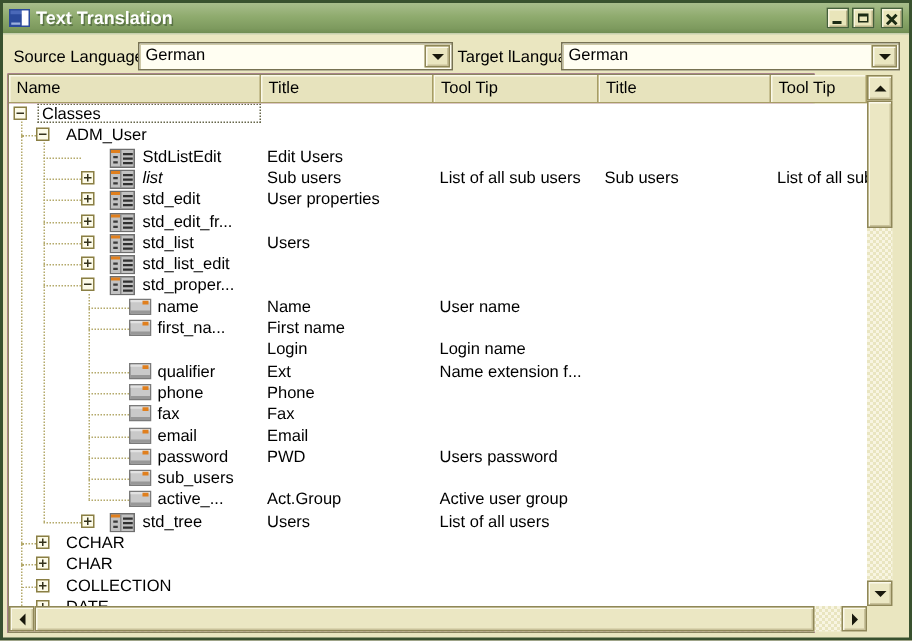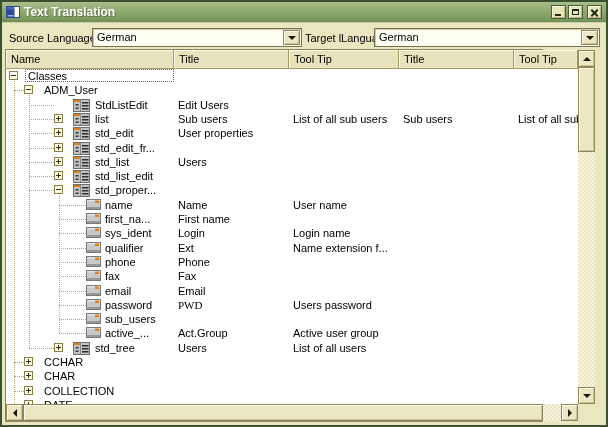--- a/index.html
+++ b/index.html
@@ -184,21 +184,21 @@
             <span class="ticon" style="left: 67px;"><svg width="17" height="13" viewBox="0 0 17 13">
                 <rect x="0.5" y="0.5" width="16" height="12" fill="#c2c2c2" stroke="#6e6e6e"></rect>
                 <rect x="1" y="1" width="6" height="2" fill="#e07f1d"></rect>
                 <line x1="7.5" y1="1" x2="7.5" y2="12" stroke="#8a8a8a"></line>
                 <rect x="2.5" y="5" width="3" height="1.5" fill="#3a3a3a"></rect>
                 <rect x="2.5" y="8.5" width="3" height="1.5" fill="#3a3a3a"></rect>
                 <rect x="9" y="3" width="6.5" height="1.5" fill="#303030"></rect>
                 <rect x="9" y="6" width="6.5" height="1.5" fill="#303030"></rect>
                 <rect x="9" y="9" width="6.5" height="1.5" fill="#303030"></rect>
               </svg></span>
-            <span class="tlabel" style="left: 89px;">list</span>
+            <span class="tlabel" style="left: 89px; font-style: italic;">list</span>
           </div>
           <div class="cell" style="left: 172px; width: 115px;">Sub users</div>
           <div class="cell" style="left: 287px; width: 110px;">List of all sub users</div>
           <div class="cell" style="left: 397px; width: 115px;">Sub users</div>
           <div class="cell" style="left: 512px; width: 64px;">List of all sub users</div>
         </div>
         <div class="trow" style="top: 71.5px;">
           <div class="cell namecell">
             <span class="stub" style="left: 23px; width: 25px;"></span>
             <span class="expander plus" style="left: 48px;"></span>
@@ -306,30 +306,20 @@
                 <rect x="0.5" y="0.5" width="14" height="10" fill="#c9c9c9" stroke="#7a7a7a"></rect>
                 <rect x="1" y="1" width="13" height="1.5" fill="#e2e2e2"></rect>
                 <rect x="1" y="8" width="13" height="2" fill="#989898"></rect>
                 <rect x="9" y="1.5" width="4" height="2.5" fill="#e07f1d"></rect>
               </svg></span>
             <span class="tlabel" style="left: 99px;">first_na...</span>
           </div>
           <div class="cell" style="left: 172px; width: 115px;">First name</div>
         </div>
         <div class="trow" style="top: 157.3px;">
-          <div class="cell namecell">
-            <span class="stub" style="left: 53px; width: 27px;"></span>
-            <span class="ticon" style="left: 80px;"><svg width="15" height="11" viewBox="0 0 15 11">
-                <rect x="0.5" y="0.5" width="14" height="10" fill="#c9c9c9" stroke="#7a7a7a"></rect>
-                <rect x="1" y="1" width="13" height="1.5" fill="#e2e2e2"></rect>
-                <rect x="1" y="8" width="13" height="2" fill="#989898"></rect>
-                <rect x="9" y="1.5" width="4" height="2.5" fill="#e07f1d"></rect>
-              </svg></span>
-            <span class="tlabel" style="left: 99px;">sys_ident</span>
-          </div>
           <div class="cell" style="left: 172px; width: 115px;">Login</div>
           <div class="cell" style="left: 287px; width: 110px;">Login name</div>
         </div>
         <div class="trow" style="top: 171.6px;">
           <div class="cell namecell">
             <span class="stub" style="left: 53px; width: 27px;"></span>
             <span class="ticon" style="left: 80px;"><svg width="15" height="11" viewBox="0 0 15 11">
                 <rect x="0.5" y="0.5" width="14" height="10" fill="#c9c9c9" stroke="#7a7a7a"></rect>
                 <rect x="1" y="1" width="13" height="1.5" fill="#e2e2e2"></rect>
                 <rect x="1" y="8" width="13" height="2" fill="#989898"></rect>
@@ -383,21 +373,21 @@
           <div class="cell namecell">
             <span class="stub" style="left: 53px; width: 27px;"></span>
             <span class="ticon" style="left: 80px;"><svg width="15" height="11" viewBox="0 0 15 11">
                 <rect x="0.5" y="0.5" width="14" height="10" fill="#c9c9c9" stroke="#7a7a7a"></rect>
                 <rect x="1" y="1" width="13" height="1.5" fill="#e2e2e2"></rect>
                 <rect x="1" y="8" width="13" height="2" fill="#989898"></rect>
                 <rect x="9" y="1.5" width="4" height="2.5" fill="#e07f1d"></rect>
               </svg></span>
             <span class="tlabel" style="left: 99px;">password</span>
           </div>
-          <div class="cell" style="left: 172px; width: 115px; font-family: Liberation Serif, serif;">PWD</div>
+          <div class="cell" style="left: 172px; width: 115px;">PWD</div>
           <div class="cell" style="left: 287px; width: 110px;">Users password</div>
         </div>
         <div class="trow" style="top: 243.1px;">
           <div class="cell namecell">
             <span class="stub" style="left: 53px; width: 27px;"></span>
             <span class="ticon" style="left: 80px;"><svg width="15" height="11" viewBox="0 0 15 11">
                 <rect x="0.5" y="0.5" width="14" height="10" fill="#c9c9c9" stroke="#7a7a7a"></rect>
                 <rect x="1" y="1" width="13" height="1.5" fill="#e2e2e2"></rect>
                 <rect x="1" y="8" width="13" height="2" fill="#989898"></rect>
                 <rect x="9" y="1.5" width="4" height="2.5" fill="#e07f1d"></rect>

